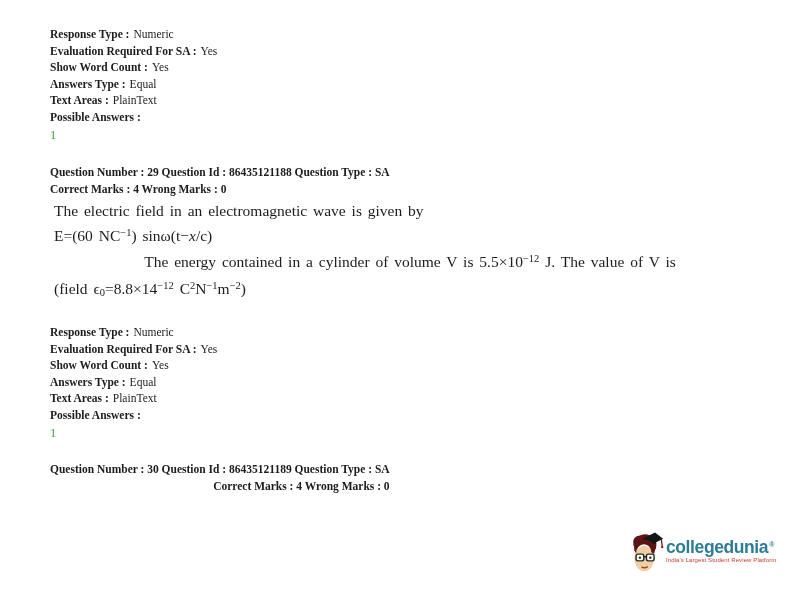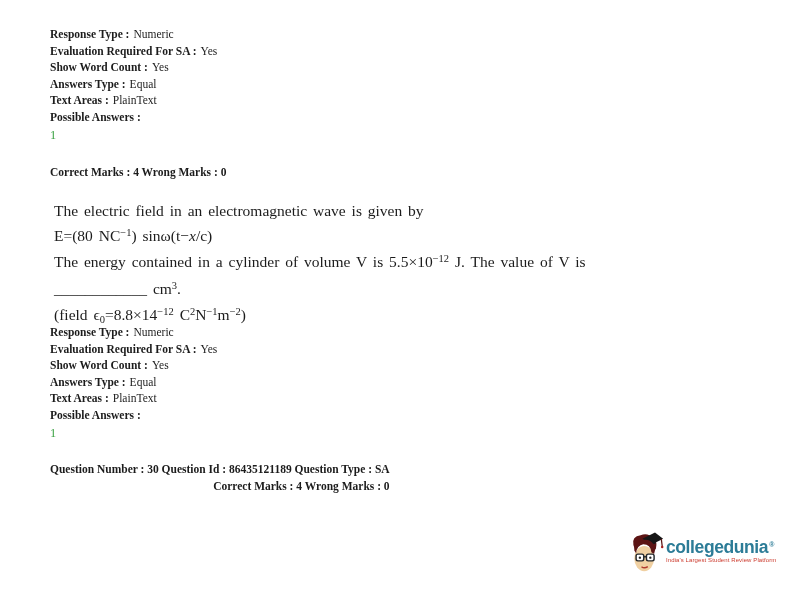--- a/index.html
+++ b/index.html
@@ -19,21 +19,21 @@
   .mlabel { font-weight: bold; }
   .mvalue { margin-left: 4px; }
   .answer { color: #3da345; font-size: 12.5px; margin-top: 1px; }
   
   .qheader { position: absolute; left: 50px; font-size: 11.5px; font-weight: bold; line-height: 17px; }
   .qh-29 { top: 164px; }
   .qh-30 { top: 461px; text-align: right; }
   
   .qbody { position: absolute; left: 54px; top: 199px; width: 712px; font-size: 15.5px; line-height: 24.5px; }
   .qbody p { margin: 0; word-spacing: 2px; }
-  .wide { word-spacing: 9px; }
+  .wide { word-spacing: 9px; text-align: center; }
   .sup { font-size: 10.5px; position: relative; top: -5px; }
   .sub { font-size: 10.5px; position: relative; top: 2.5px; }
   .ital { font-style: italic; }
   
   .logo { position: absolute; left: 628px; top: 530px; display: flex; align-items: flex-start; }
   .logo-text { margin-left: 2px; margin-top: 6px; font-family: "Liberation Sans", sans-serif; }
   .brand { font-size: 17.5px; font-weight: bold; color: #2c7c97; letter-spacing: -0.4px; line-height: 18px; white-space: nowrap; }
   .rmark { font-size: 7px; color: #2c7c97; vertical-align: 6px; margin-left: 1px; }
   .tagline { font-size: 6px; color: #cc3a2d; margin-top: 1px; white-space: nowrap; letter-spacing: 0.1px; }
 </style>
@@ -46,28 +46,28 @@
     <div><span class="mlabel">Response Type :</span><span class="mvalue">Numeric</span></div>
     <div><span class="mlabel">Evaluation Required For SA :</span><span class="mvalue">Yes</span></div>
     <div><span class="mlabel">Show Word Count :</span><span class="mvalue">Yes</span></div>
     <div><span class="mlabel">Answers Type :</span><span class="mvalue">Equal</span></div>
     <div><span class="mlabel">Text Areas :</span><span class="mvalue">PlainText</span></div>
     <div><span class="mlabel">Possible Answers :</span></div>
     <div class="answer">1</div>
   </section>
 
   <section class="qheader qh-29">
+    <div>Question Number : 29 Question Id : 86435121188 Question Type : SA</div>
     <div>Correct Marks : 4 Wrong Marks : 0</div>
   </section>
 
   <section class="qbody">
     <p>The electric field in an electromagnetic wave is given by</p>
-    <p><span>E=(80 NC</span><span class="sup">−1</span><span>) sinω(t−</span><span class="ital">x</span><span>/c)</span></p>
+    <p><span>E=(60 NC</span><span class="sup">−1</span><span>) sinω(t−</span><span class="ital">x</span><span>/c)</span></p>
     <p class="wide"><span>The energy contained in a cylinder of volume V is 5.5×10</span><span class="sup">−12</span><span> J.  The value of  V is</span></p>
-    <p><span>____________</span><span> cm</span><span class="sup">3</span><span>.</span></p>
     <p><span>(field  ϵ</span><span class="sub">0</span><span>=8.8×14</span><span class="sup">−12</span><span> C</span><span class="sup">2</span><span>N</span><span class="sup">−1</span><span>m</span><span class="sup">−2</span><span>)</span></p>
   </section>
 
   <section class="meta meta-2">
     <div><span class="mlabel">Response Type :</span><span class="mvalue">Numeric</span></div>
     <div><span class="mlabel">Evaluation Required For SA :</span><span class="mvalue">Yes</span></div>
     <div><span class="mlabel">Show Word Count :</span><span class="mvalue">Yes</span></div>
     <div><span class="mlabel">Answers Type :</span><span class="mvalue">Equal</span></div>
     <div><span class="mlabel">Text Areas :</span><span class="mvalue">PlainText</span></div>
     <div><span class="mlabel">Possible Answers :</span></div>

